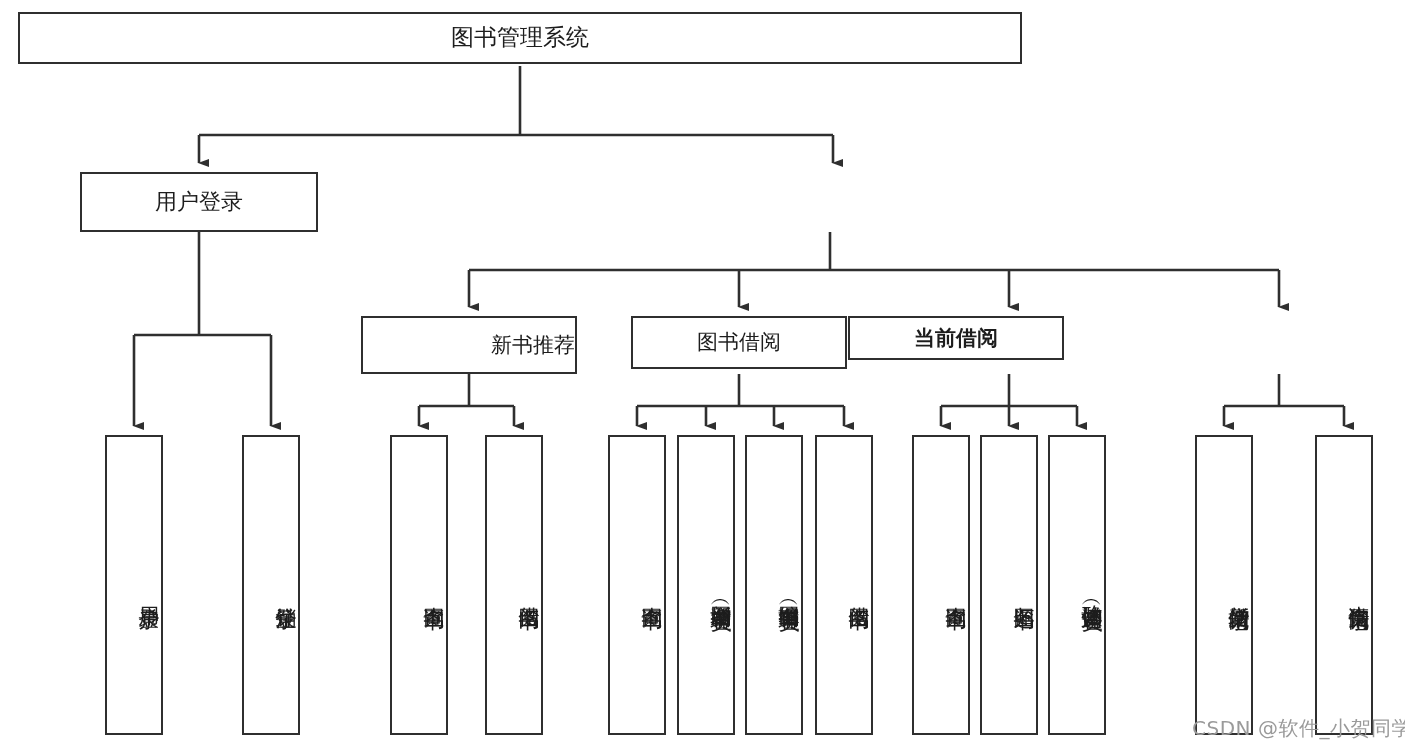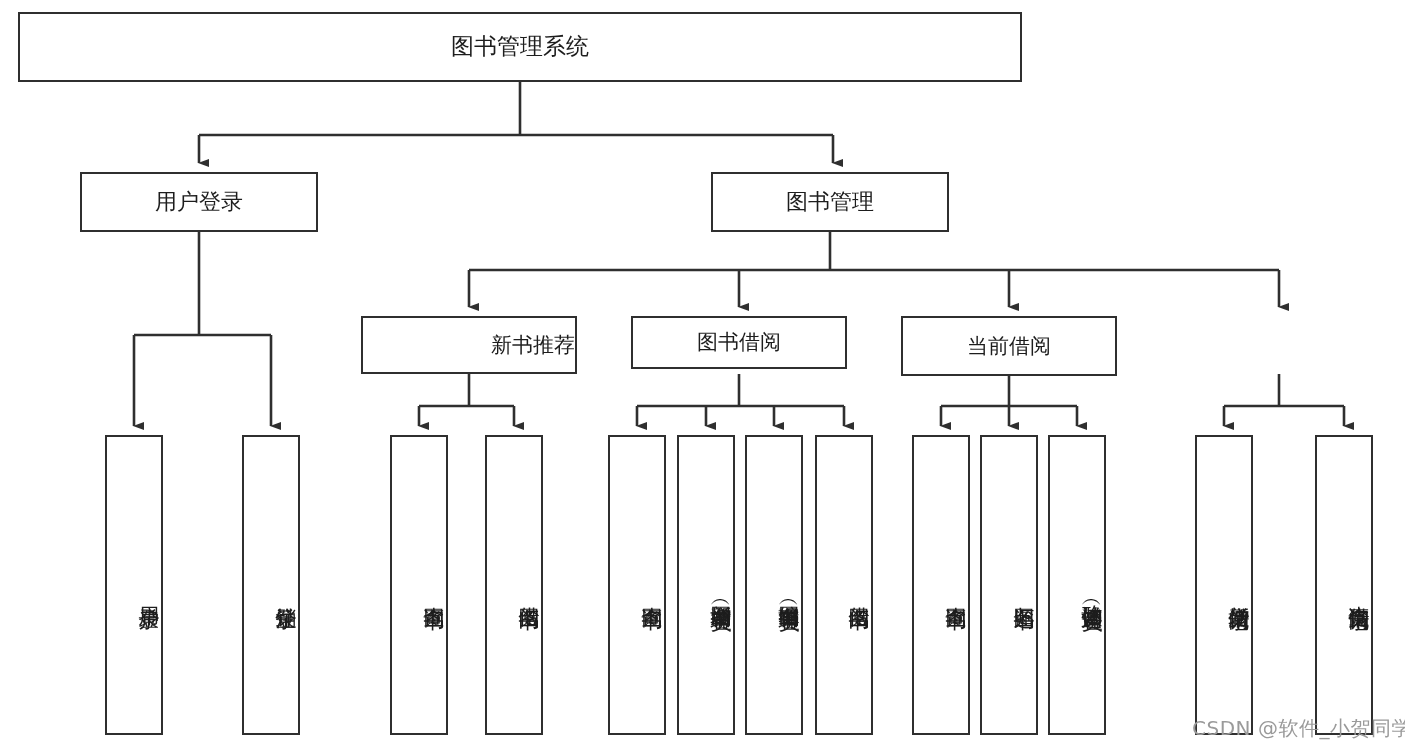--- a/index.html
+++ b/index.html
@@ -117,38 +117,35 @@
       <path d="M1009,406 L1009,426" marker-end="url(#arrow)"></path>
       <path d="M1077,406 L1077,426" marker-end="url(#arrow)"></path>
 
       <path d="M1279,374 L1279,406"></path>
       <path d="M1224,406 L1344,406"></path>
       <path d="M1224,406 L1224,426" marker-end="url(#arrow)"></path>
       <path d="M1344,406 L1344,426" marker-end="url(#arrow)"></path>
     </g>
   </svg>
 
-  <div class="node root" style="left:18px; top:12px; width:1004px; height:70px;">
+  <div class="node root" style="left:18px; top:12px; width:1004px; height:52px;">
     <span>图书管理系统</span>
   </div>
 
   <div class="node lvl2" style="left:80px; top:172px; width:238px; height:60px;">
     <span>用户登录</span>
-  </div>
-  <div class="node lvl2" style="left:711px; top:172px; width:238px; height:60px;">
-    <span>图书管理</span>
   </div>
 
   <div class="node lvl3" style="left:361px; top:316px; width:216px; height:58px;justify-content:flex-end;">
     <span>新书推荐</span>
   </div>
   <div class="node lvl3" style="left:631px; top:316px; width:216px; height:53px;">
     <span>图书借阅</span>
   </div>
-  <div class="node lvl3" style="left:901px; top:316px; width:216px; height:60px;">
+  <div class="node lvl3" style="left:848px; top:316px; width:216px; height:44px;font-weight:bold;">
     <span>当前借阅</span>
   </div>
 
   <div class="node leaf" style="left:105px; top:435px; width:58px; height:300px;">
     <span>用户登录</span>
   </div>
   <div class="node leaf" style="left:242px; top:435px; width:58px; height:300px;">
     <span>注销登录</span>
   </div>
 

